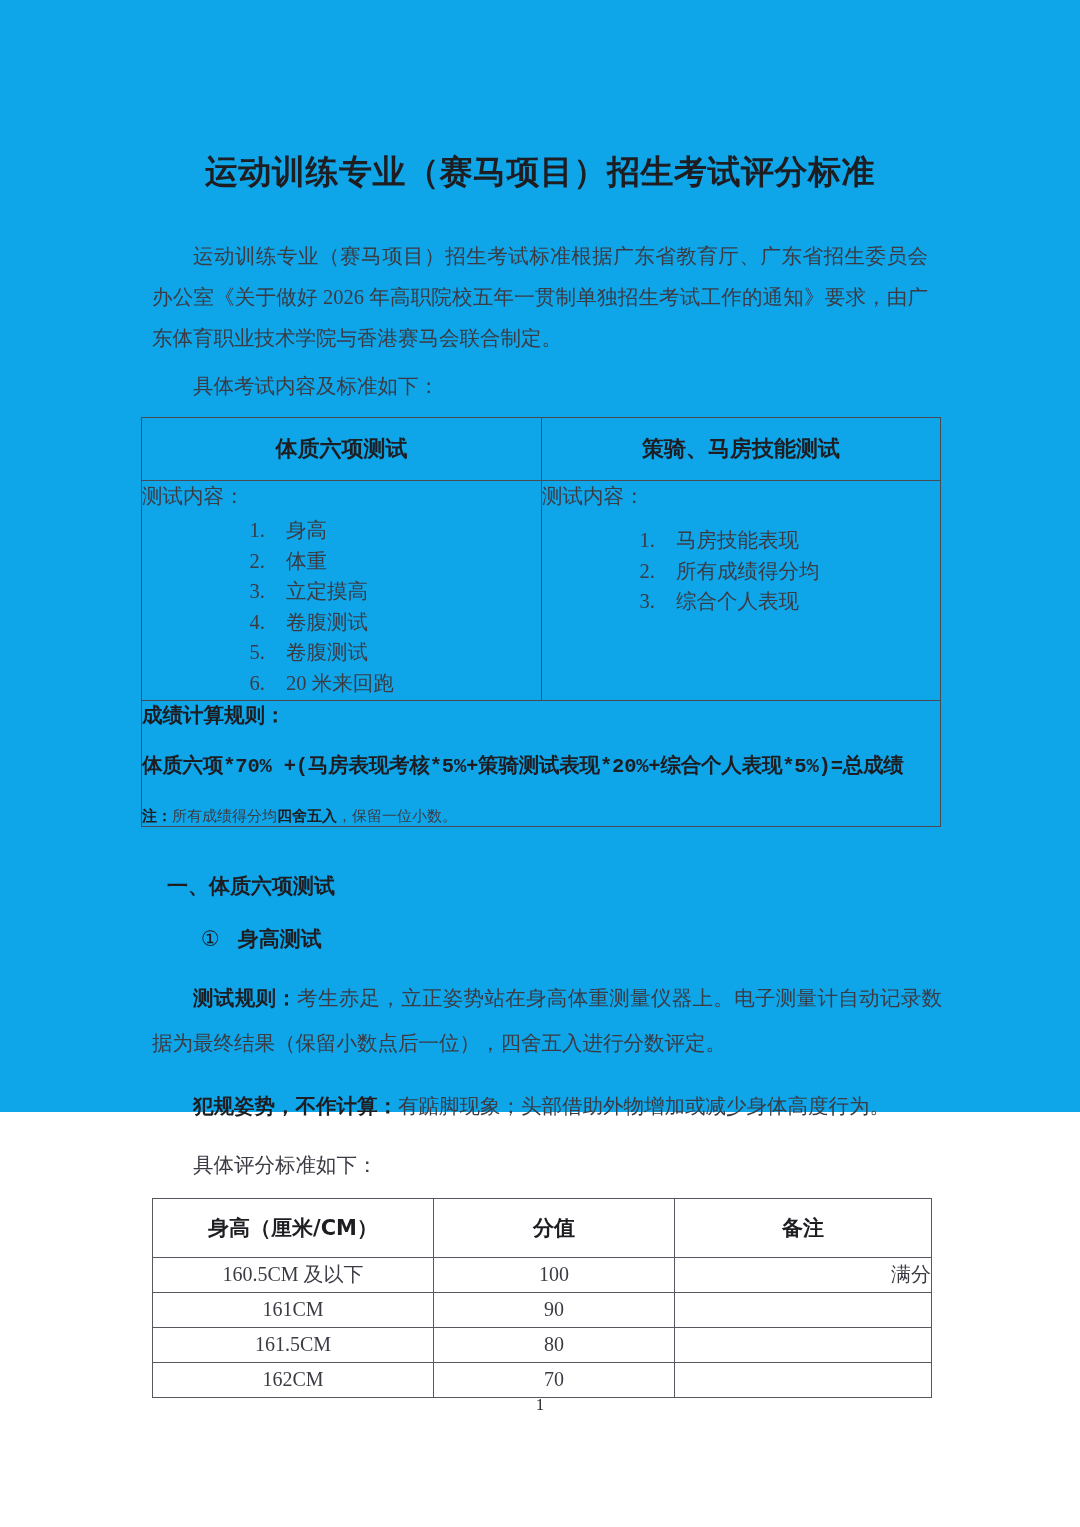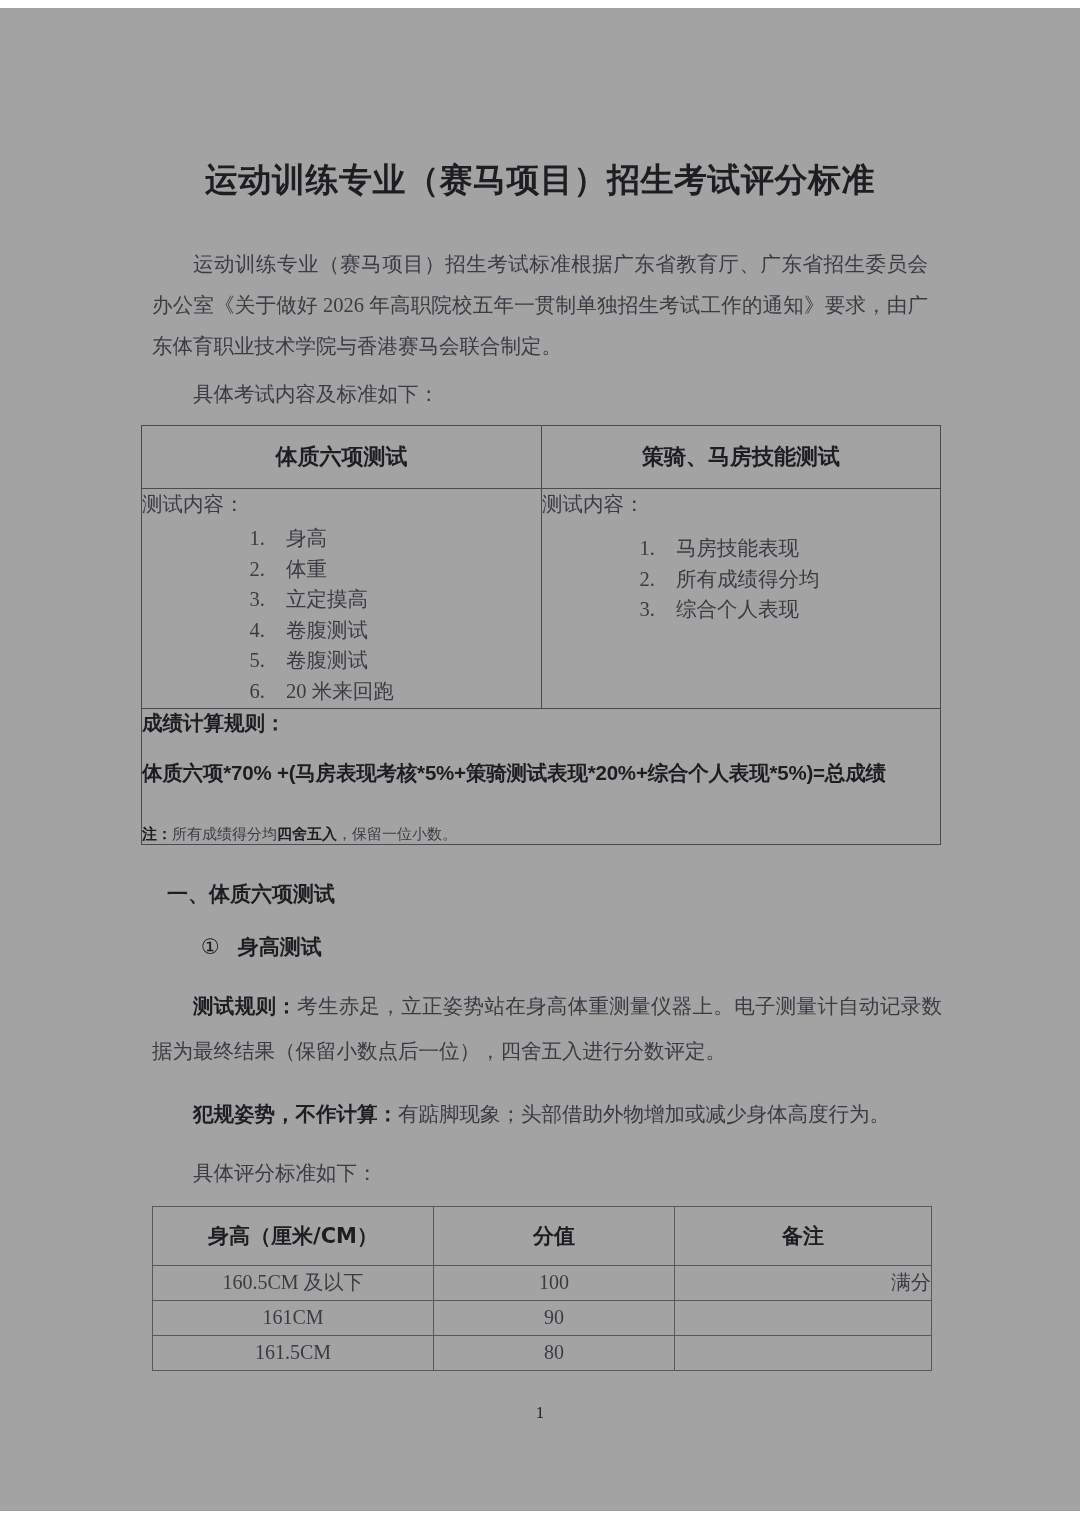--- a/index.html
+++ b/index.html
@@ -10,24 +10,24 @@
   body {
     width: 1080px;
     height: 1527px;
     position: relative;
     font-family: "Liberation Serif", "DejaVu Serif", serif;
     color: #3b3b44;
     overflow: hidden;
   }
   .page {
     position: absolute;
-    left: 0; top: 8px;
-    width: 1080px;
-    height: 1503px;
-    background: #a3a3a3;
+    left: 0; top: 0;
+    width: 1080px;
+    height: 1112px;
+    background: #0ea5e9;
   }
   .doc-title {
     position: absolute;
     left: 0; top: 150px;
     width: 1080px;
     text-align: center;
     font-size: 33px;
     font-weight: bold;
     letter-spacing: 0.5px;
     color: #1d1d22;
@@ -99,23 +99,23 @@
     font-size: 20.5px;
     font-weight: bold;
     color: #1d1d22;
     font-family: "DejaVu Sans", "Liberation Sans", sans-serif;
     margin-bottom: 22px;
   }
   .formula {
     font-size: 20.5px;
     font-weight: bold;
     color: #1d1d22;
-    font-family: Liberation Sans, sans-serif;
+    font-family: Liberation Mono, monospace;
     letter-spacing: -0.2px;
-    margin-bottom: 38px;
+    margin-bottom: 28px;
     white-space: nowrap;
   }
   .note {
     font-size: 15px;
     color: #3b3b44;
   }
   .note b {
     color: #1d1d22;
     font-family: "DejaVu Sans", "Liberation Sans", sans-serif;
   }
@@ -273,18 +273,23 @@
     <tr>
       <td>161CM</td>
       <td>90</td>
       <td class="remark"></td>
     </tr>
     <tr>
       <td>161.5CM</td>
       <td>80</td>
       <td class="remark"></td>
     </tr>
+    <tr>
+      <td>162CM</td>
+      <td>70</td>
+      <td class="remark"></td>
+    </tr>
   </tbody>
     </table>
 
   <div class="pagenum">1</div>
 
 </div>
 
 </body></html>

